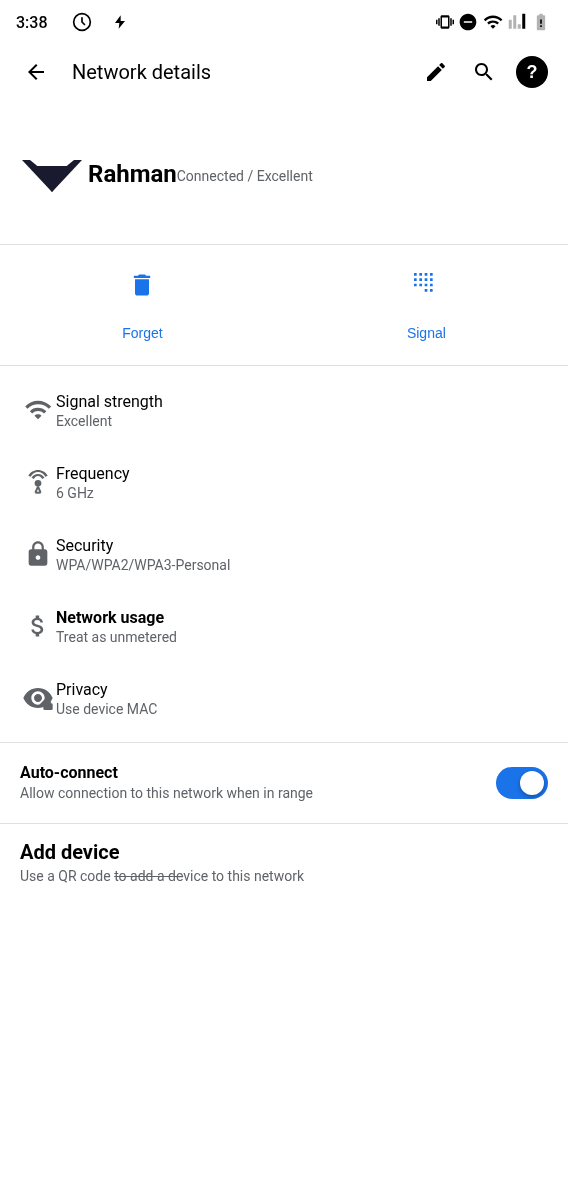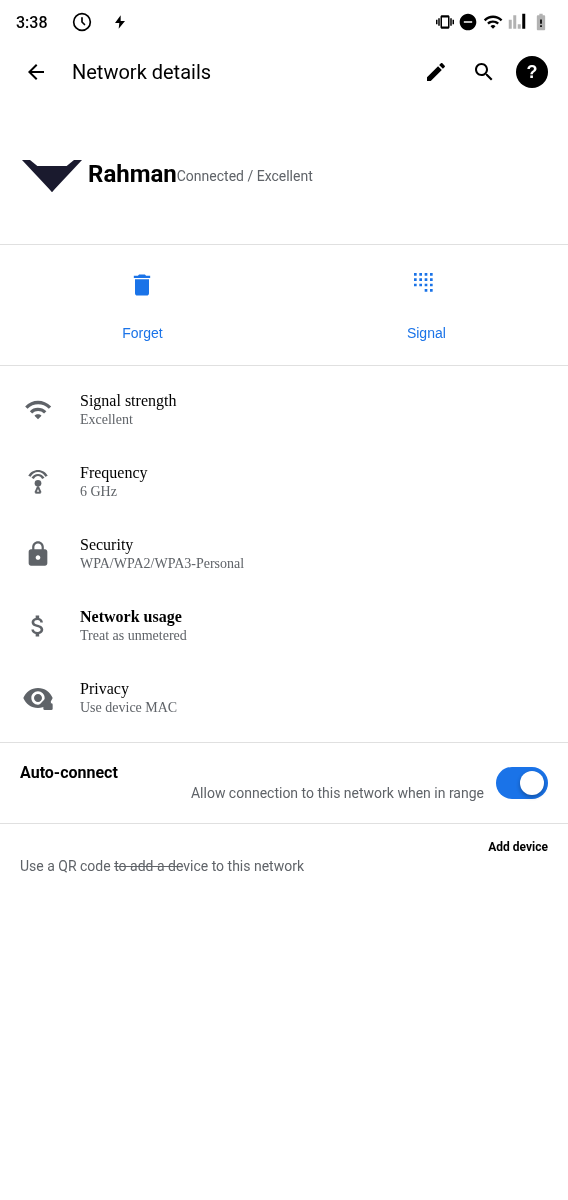--- a/index.html
+++ b/index.html
@@ -148,23 +148,21 @@
     
     .detail-section {
       background: #fff;
       padding: 8px 0;
     }
 
     .detail-item {
       display: flex;
       align-items: center;
       padding: 16px 20px;
-      gap: 24px;
       min-height: 72px;
-      font-family: Liberation Serif, serif;
     }
 
     .detail-icon {
       width: 36px;
       height: 36px;
       display: flex;
       align-items: center;
       justify-content: center;
       flex-shrink: 0;
     }
@@ -188,39 +186,38 @@
     .detail-subtitle {
       font-size: 14px;
       color: #5f6368;
     }
 
     
     .toggle-item {
       display: flex;
       align-items: center;
       padding: 16px 20px;
-      gap: 12px;
+      gap: 40px;
       min-height: 80px;
     }
 
     .toggle-text {
       flex: 1;
     }
 
     .toggle-title {
       font-size: 16px;
       font-weight: 700;
       margin-bottom: 2px;
     }
 
     .toggle-subtitle {
       font-size: 14px;
       color: #5f6368;
       line-height: 1.4;
-      text-align: right;
     }
 
     
     .toggle-switch {
       width: 52px;
       height: 32px;
       border-radius: 16px;
       background: #1a73e8;
       position: relative;
       cursor: pointer;
@@ -245,24 +242,23 @@
       padding: 16px 20px;
       gap: 24px;
       min-height: 72px;
     }
 
     .add-device-text {
       flex: 1;
     }
 
     .add-device-title {
-      font-size: 12px;
+      font-size: 20px;
       font-weight: 700;
       margin-bottom: 4px;
-      text-align: right;
     }
 
     .add-device-subtitle {
       font-size: 14px;
       color: #5f6368;
     }
 
     .strikethrough {
       text-decoration: line-through;
     }

